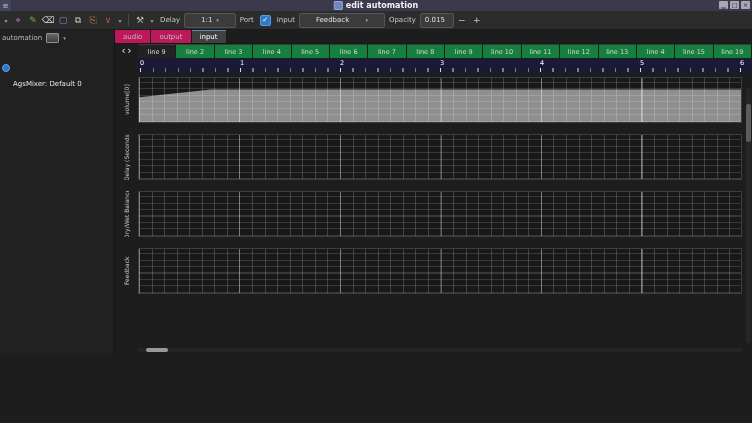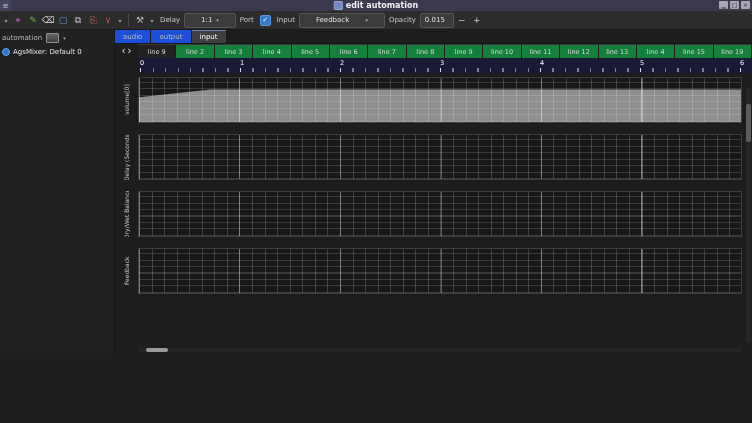--- a/index.html
+++ b/index.html
@@ -25,25 +25,25 @@
   .checkbox{width:9px;height:9px;background:#3578c8;border:1px solid #5a9ae0;border-radius:2px;color:#fff;font-size:7px;display:flex;align-items:center;justify-content:center;margin:0 2px;}
   .spinbox{height:13px;border:1px solid #565656;background:#3b3b3b;border-radius:2px;padding:0 4px;display:flex;align-items:center;font-size:7px;color:#e0e0e0;min-width:24px;}
   
   .content{display:flex;height:323px;}
   .sidebar{width:115px;background:#212121;border-right:1px solid #141414;box-sizing:border-box;}
   .sidebar-head{display:flex;align-items:center;gap:4px;padding:3px 2px;}
   .side-title{font-size:7px;color:#b8b8b8;}
   .machine-icon{width:11px;height:8px;border:1px solid #909090;background:linear-gradient(#666,#3e3e3e);border-radius:1px;}
   .machine-row{display:flex;align-items:center;gap:3px;padding:2px 2px;}
   .radio{width:8px;height:8px;border-radius:50%;background:#2f74d0;border:1px solid #6aa2e8;box-sizing:border-box;}
-  .machine-label{font-size:7px;color:#e4e4e4;white-space:nowrap;}
+  .machine-label{font-size:7px;color:#e4e4e4;white-space:nowrap;margin-top:32px;}
   .main{flex:1;position:relative;display:flex;flex-direction:column;background:#1d1d1d;}
   
   .tabs{height:13px;display:flex;background:#1d1d1d;border-bottom:1px solid #161616;}
-  .tab{height:13px;padding:0 8px;font-size:7px;color:#bdbdbd;display:flex;align-items:center;background:#1d4ed8;border-right:1px solid #191919;box-sizing:border-box;}
+  .tab{height:13px;padding:0 8px;font-size:7px;color:#bdbdbd;display:flex;align-items:center;background:#be185d;border-right:1px solid #191919;box-sizing:border-box;}
   .tab.active{background:#404040;color:#fff;box-shadow:inset 0 1px 0 #6a86b8;}
   
   .line-nav{height:14px;display:flex;background:#1d1d1d;}
   .nav-arrows{width:23px;display:flex;align-items:center;justify-content:center;gap:2px;}
   .nav-arrow{color:#f0f0f0;font-size:10px;line-height:10px;cursor:default;}
   .line-tabs{flex:1;display:flex;}
   .ltab{flex:1;display:flex;align-items:center;justify-content:center;font-size:6.5px;color:#d8d8d8;background:#15803d;border-right:1px solid #1b1b1b;border-top:1px solid #3c3c3c;white-space:nowrap;overflow:hidden;}
   .ltab.active{background:#222;}
   
   .ruler{height:15px;margin-left:23px;background:#1a1a36;position:relative;}

